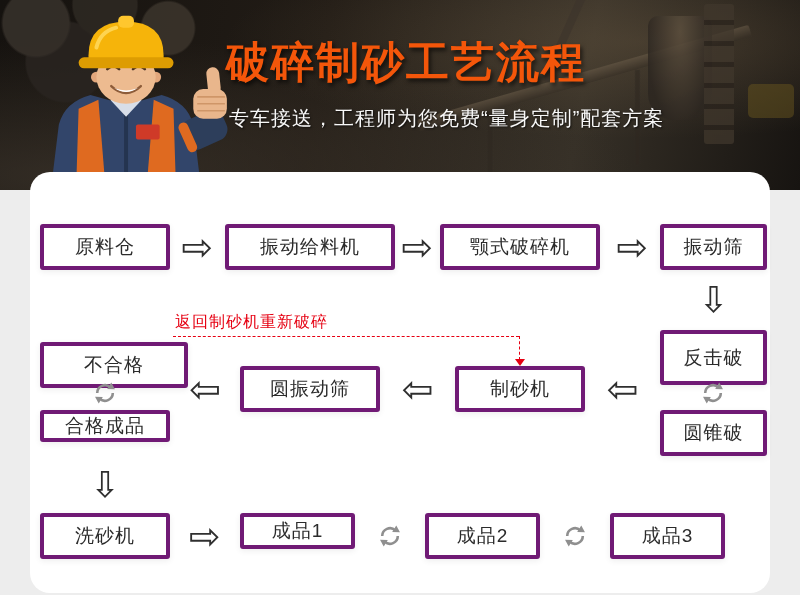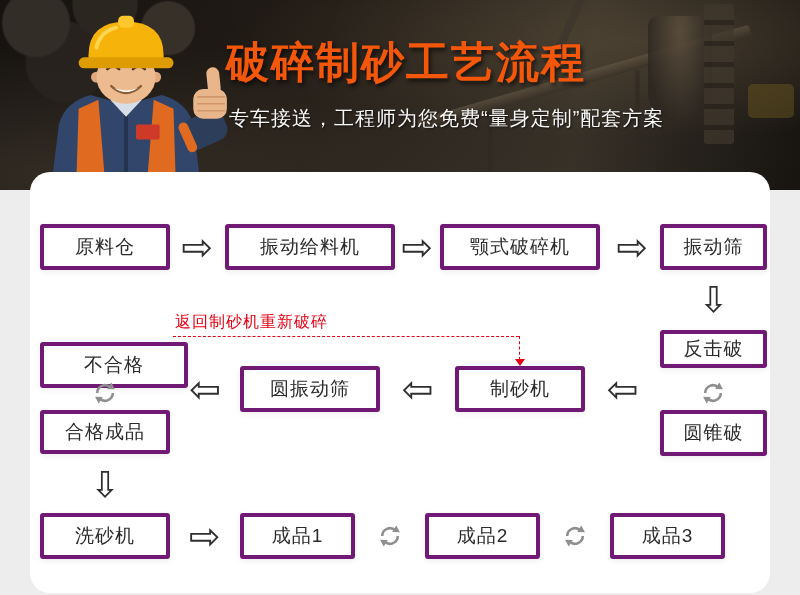--- a/index.html
+++ b/index.html
@@ -107,49 +107,49 @@
     <span class="arrow" style="left:140px;top:52px;width:55px;height:46px">⇨</span>
     <div class="node" style="left:195px;top:52px;width:170px;height:46px">振动给料机</div>
     <span class="arrow" style="left:365px;top:52px;width:45px;height:46px">⇨</span>
     <div class="node" style="left:410px;top:52px;width:160px;height:46px">颚式破碎机</div>
     <span class="arrow" style="left:575px;top:52px;width:55px;height:46px">⇨</span>
     <div class="node" style="left:630px;top:52px;width:107px;height:46px">振动筛</div>
 
     <span class="arrow" style="left:656px;top:100px;width:55px;height:56px;font-size:36px">⇩</span>
 
     <div class="node" style="left:10px;top:170px;width:148px;height:46px">不合格</div>
-    <div class="node" style="left:630px;top:158px;width:107px;height:38px">反击破</div>
+    <div class="node" style="left:630px;top:158px;width:107px;height:55px">反击破</div>
 
     <div class="ret-label">返回制砂机重新破碎</div>
     <div class="ret-h"></div>
     <div class="ret-v"></div>
     <div class="ret-head"></div>
 
     <span class="arrow" style="left:142px;top:194px;width:66px;height:46px">⇦</span>
     <div class="node" style="left:210px;top:194px;width:140px;height:46px">圆振动筛</div>
     <span class="arrow" style="left:352px;top:194px;width:71px;height:46px">⇦</span>
     <div class="node" style="left:425px;top:194px;width:130px;height:46px">制砂机</div>
     <span class="arrow" style="left:557px;top:194px;width:71px;height:46px">⇦</span>
 
     <svg class="recycle" style="left:62px;top:208px" viewBox="0 0 24 24">
         <use href="#recycle-sym"></use>
       </svg>
 
     <svg class="recycle" style="left:670px;top:208px" viewBox="0 0 24 24">
         <use href="#recycle-sym"></use>
       </svg>
 
-    <div class="node" style="left:10px;top:238px;width:130px;height:44px">合格成品</div>
+    <div class="node" style="left:10px;top:238px;width:130px;height:32px">合格成品</div>
     <div class="node" style="left:630px;top:238px;width:107px;height:46px">圆锥破</div>
 
     <span class="arrow" style="left:47px;top:286px;width:56px;height:53px;font-size:36px">⇩</span>
 
     <div class="node" style="left:10px;top:341px;width:130px;height:46px">洗砂机</div>
     <span class="arrow" style="left:140px;top:341px;width:70px;height:46px">⇨</span>
-    <div class="node" style="left:210px;top:341px;width:115px;height:46px">成品1</div>
+    <div class="node" style="left:210px;top:341px;width:115px;height:36px">成品1</div>
     <svg class="recycle" style="left:347px;top:351px" viewBox="0 0 24 24">
         <use href="#recycle-sym"></use>
       </svg>
     <div class="node" style="left:395px;top:341px;width:115px;height:46px">成品2</div>
     <svg class="recycle" style="left:532px;top:351px" viewBox="0 0 24 24">
         <use href="#recycle-sym"></use>
       </svg>
     <div class="node" style="left:580px;top:341px;width:115px;height:46px">成品3</div>
   </main>
 

